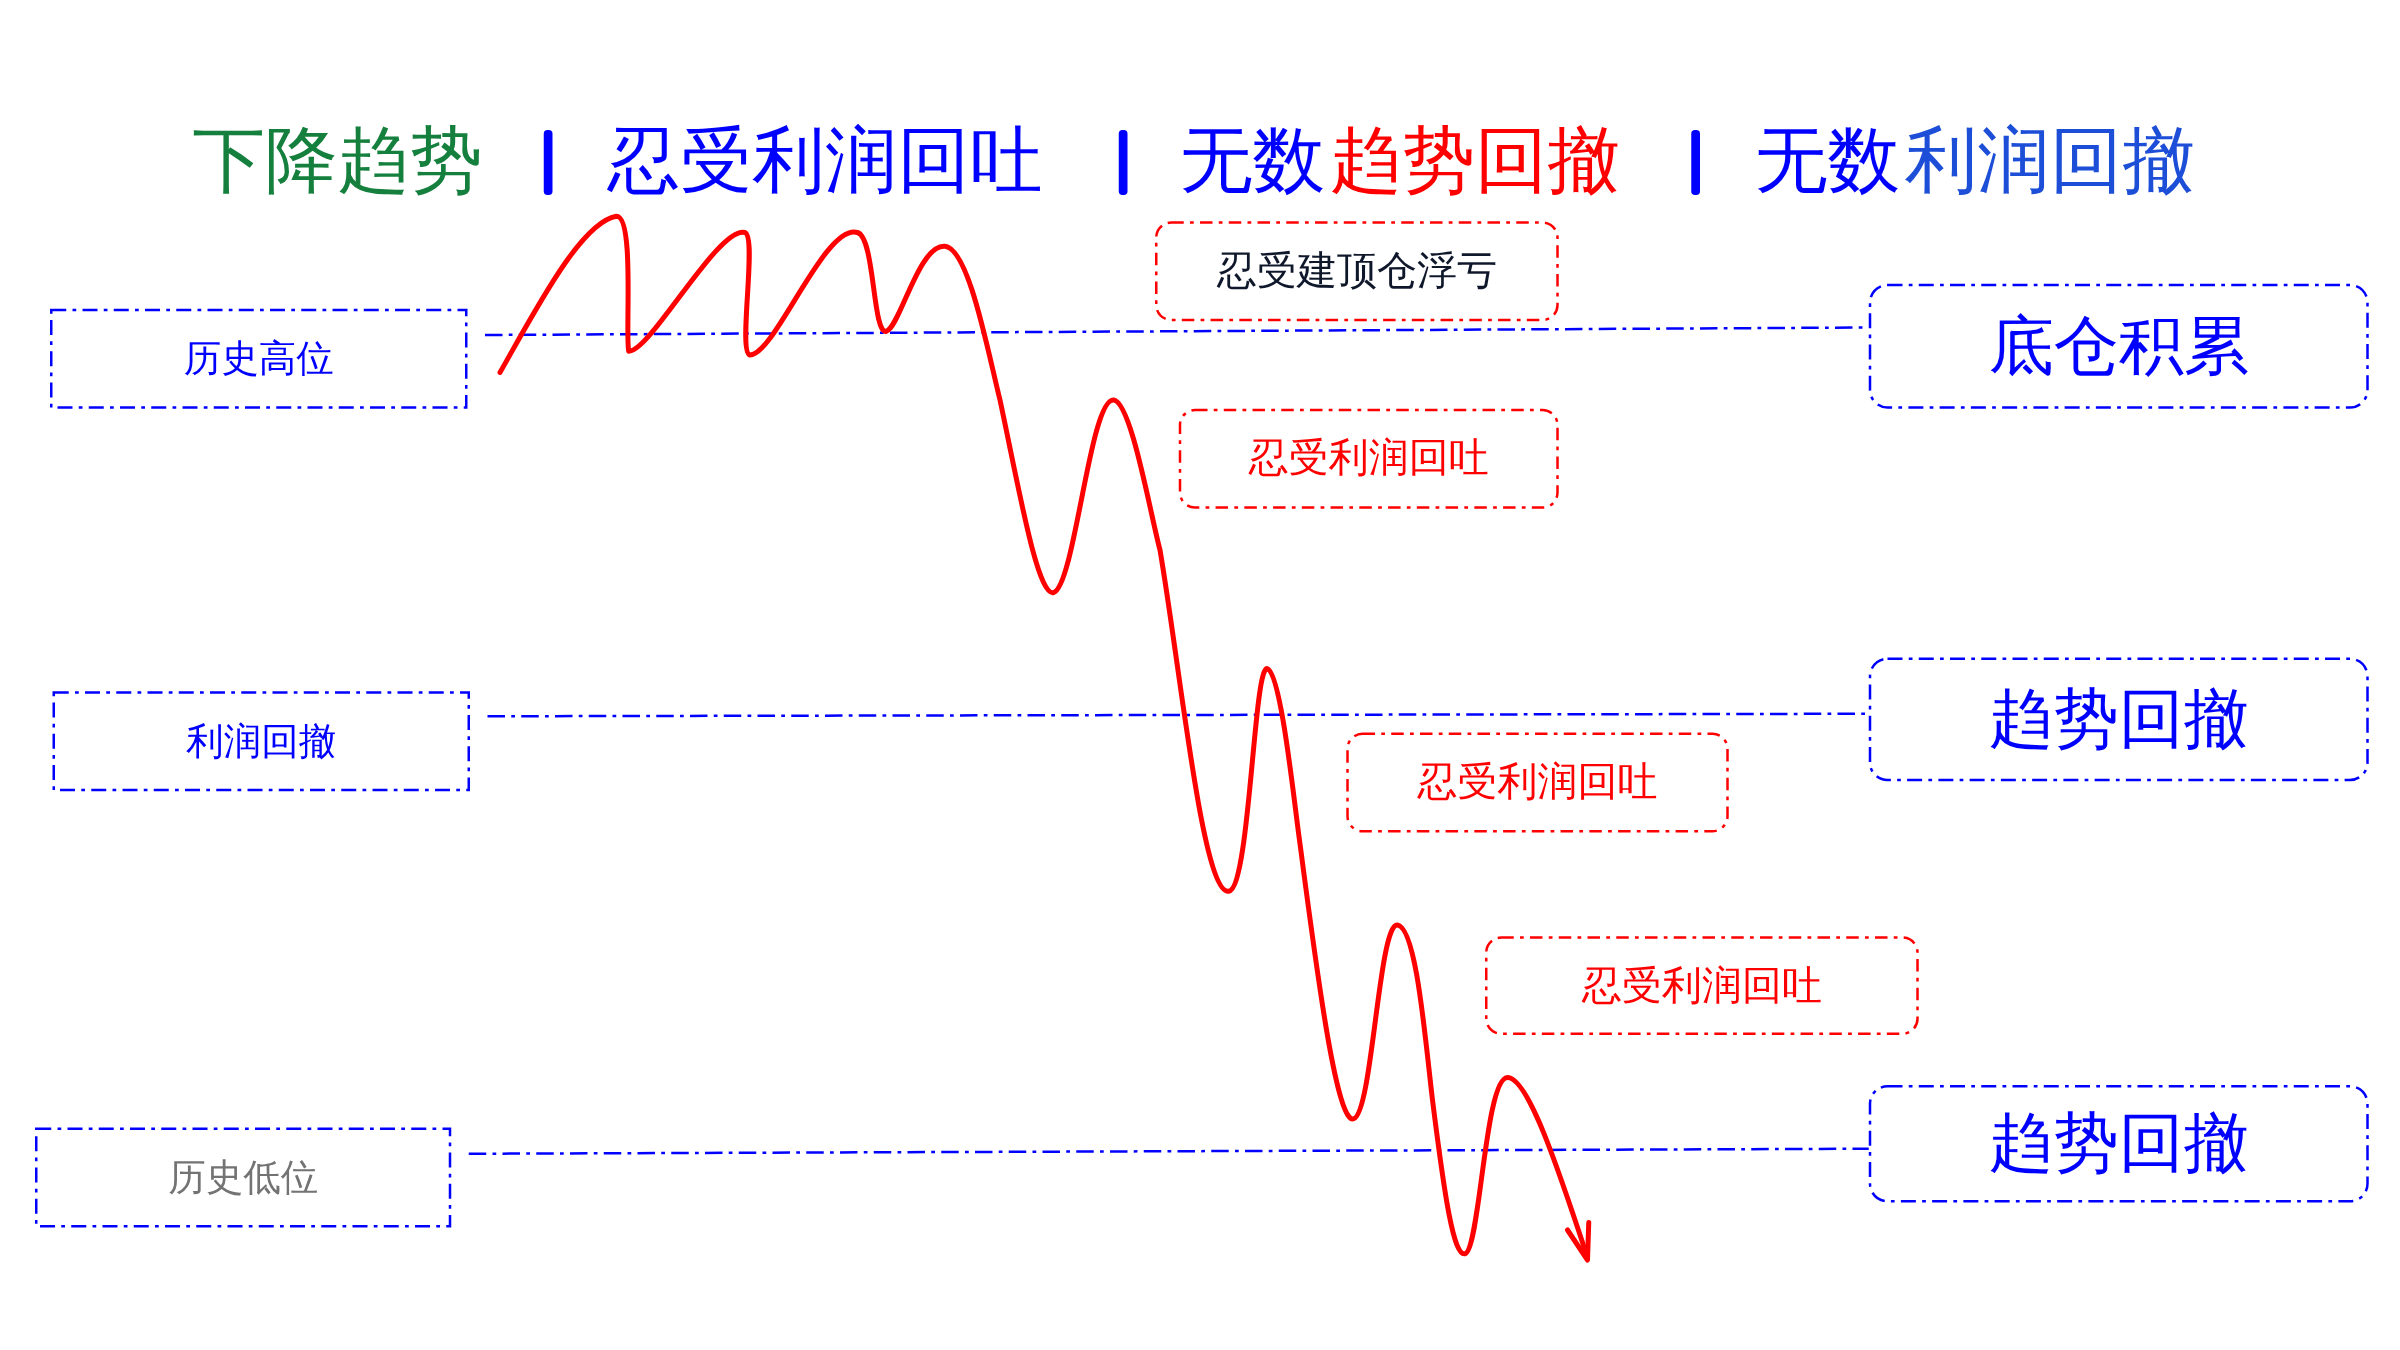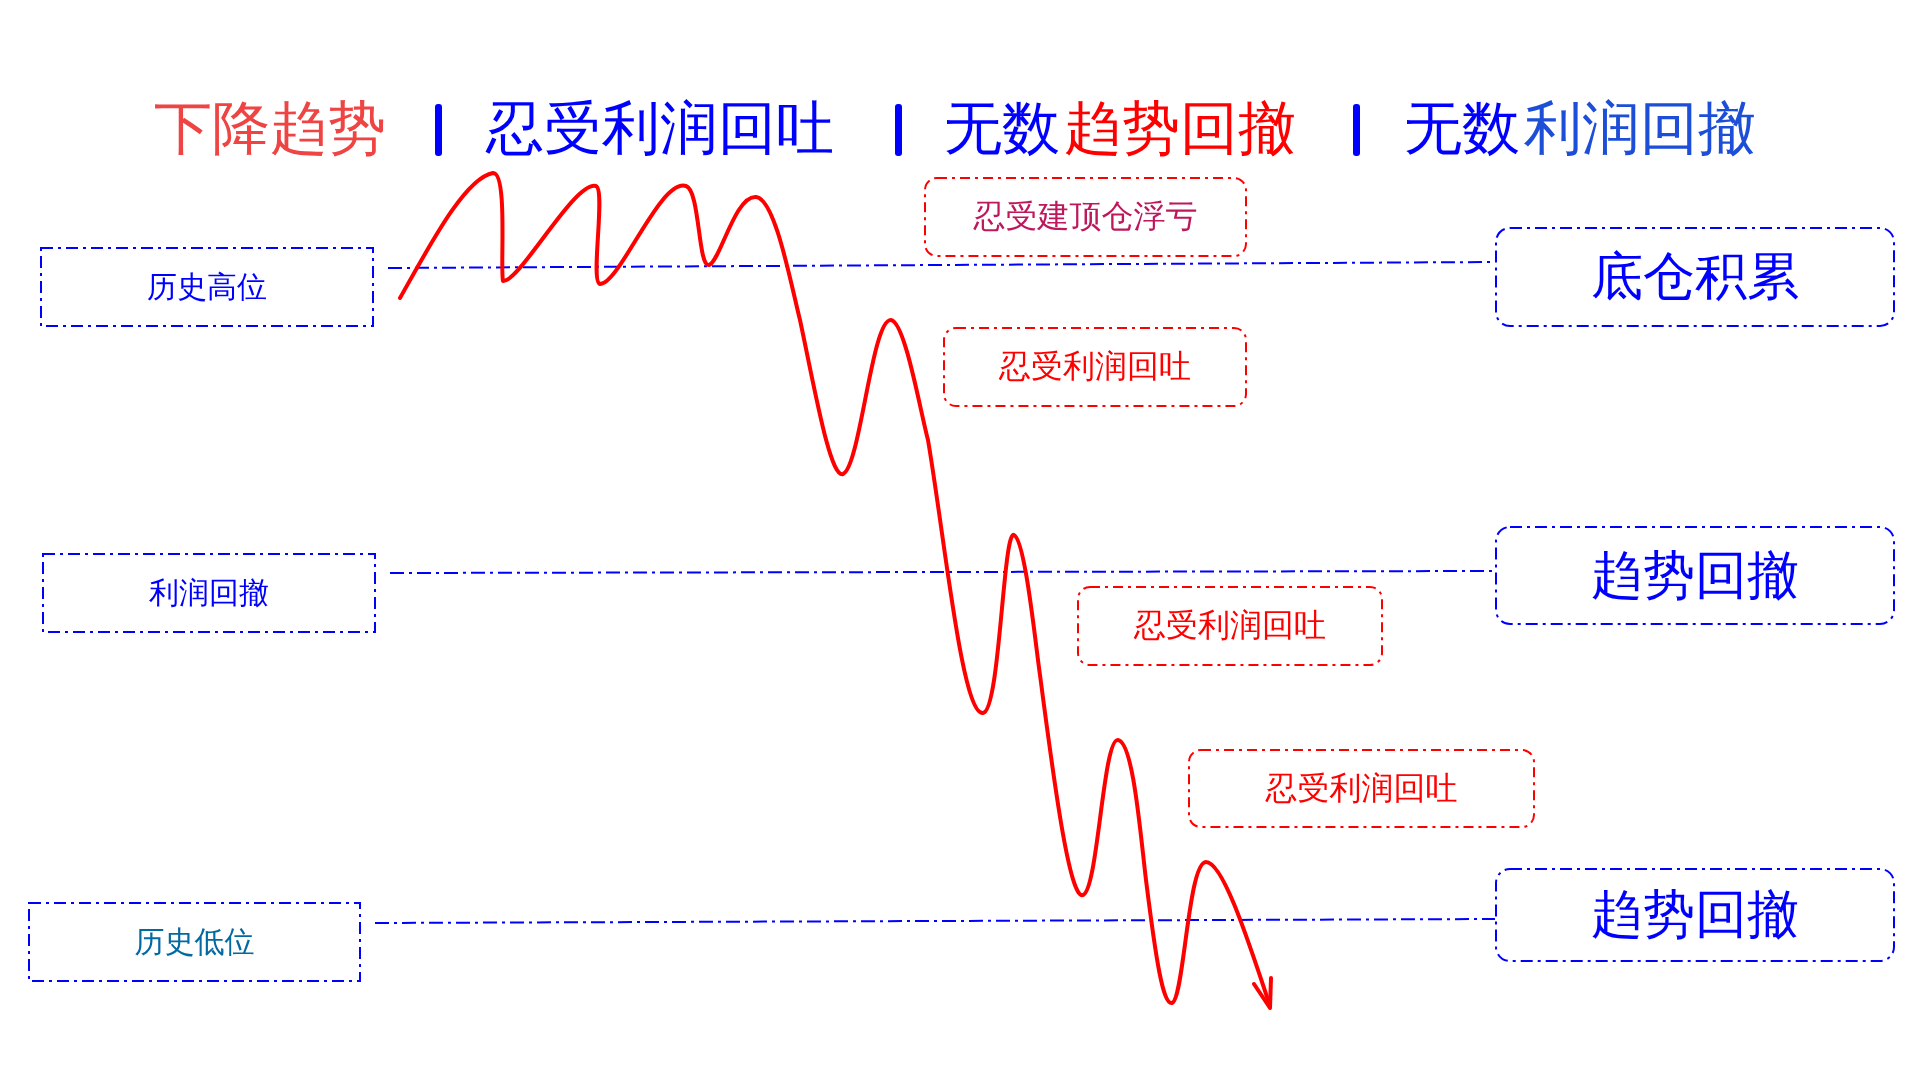--- a/index.html
+++ b/index.html
@@ -14,21 +14,21 @@
     .box span { position: relative; }
     .lvl span { font-size: 30px; }
     .stage span { font-size: 52px; }
     .note span { font-size: 32px; }
     svg.diagram { position: absolute; left: 0; top: 0; width: 1920px; height: 1080px; }
   </style>
 </head>
 <body>
 
 <div class="title">
-  <span style="left:154px;color:#ef4444;">下降趋势</span>
+  <span style="left:154px;color:#15803d;">下降趋势</span>
   <span style="left:486px;color:#0000ff;">忍受利润回吐</span>
   <span style="left:944px;color:#0000ff;">无数</span>
   <span style="left:1064px;color:#ff0000;">趋势回撤</span>
   <span style="left:1404px;color:#0000ff;">无数</span>
   <span style="left:1524px;color:#1d4ed8;">利润回撤</span>
 </div>
 <div class="sep" style="left:435px;background:#0000ff;"></div>
 <div class="sep" style="left:895px;background:#0000ff;"></div>
 <div class="sep" style="left:1353px;background:#0000ff;"></div>
 
@@ -71,21 +71,21 @@
 <div class="box lvl" style="left:42px;top:553px;width:334px;height:80px;">
   <svg class="frame" viewBox="0 0 334 80" preserveAspectRatio="none">
     <rect x="1" y="1" width="332" height="78" fill="none" stroke="#0000ff" stroke-width="2" stroke-dasharray="12 5 3 5"></rect>
   </svg>
   <span style="color:#0000ff;">利润回撤</span>
 </div>
 <div class="box lvl" style="left:28px;top:902px;width:333px;height:80px;">
   <svg class="frame" viewBox="0 0 333 80" preserveAspectRatio="none">
     <rect x="1" y="1" width="331" height="78" fill="none" stroke="#0000ff" stroke-width="2" stroke-dasharray="12 5 3 5"></rect>
   </svg>
-  <span style="color:#0369a1;">历史低位</span>
+  <span style="color:#737373;">历史低位</span>
 </div>
 
 <div class="box stage" style="left:1495px;top:227px;width:400px;height:100px;">
   <svg class="frame" viewBox="0 0 400 100" preserveAspectRatio="none">
     <rect x="1" y="1" width="398" height="98" rx="14" ry="14" fill="none" stroke="#0000ff" stroke-width="2" stroke-dasharray="12 5 3 5"></rect>
   </svg>
   <span style="color:#0000ff;">底仓积累</span>
 </div>
 <div class="box stage" style="left:1495px;top:526px;width:400px;height:99px;">
   <svg class="frame" viewBox="0 0 400 99" preserveAspectRatio="none">
@@ -97,21 +97,21 @@
   <svg class="frame" viewBox="0 0 400 94" preserveAspectRatio="none">
     <rect x="1" y="1" width="398" height="92" rx="14" ry="14" fill="none" stroke="#0000ff" stroke-width="2" stroke-dasharray="12 5 3 5"></rect>
   </svg>
   <span style="color:#0000ff;">趋势回撤</span>
 </div>
 
 <div class="box note" style="left:924px;top:177px;width:323px;height:80px;">
   <svg class="frame" viewBox="0 0 323 80" preserveAspectRatio="none">
     <rect x="1" y="1" width="321" height="78" rx="12" ry="12" fill="none" stroke="#ff0000" stroke-width="2" stroke-dasharray="10 5 3 5"></rect>
   </svg>
-  <span style="color:#be185d;">忍受建顶仓浮亏</span>
+  <span style="color:#0f172a;">忍受建顶仓浮亏</span>
 </div>
 <div class="box note" style="left:943px;top:327px;width:304px;height:80px;">
   <svg class="frame" viewBox="0 0 304 80" preserveAspectRatio="none">
     <rect x="1" y="1" width="302" height="78" rx="12" ry="12" fill="none" stroke="#ff0000" stroke-width="2" stroke-dasharray="10 5 3 5"></rect>
   </svg>
   <span style="color:#ff0000;">忍受利润回吐</span>
 </div>
 <div class="box note" style="left:1077px;top:586px;width:306px;height:80px;">
   <svg class="frame" viewBox="0 0 306 80" preserveAspectRatio="none">
     <rect x="1" y="1" width="304" height="78" rx="12" ry="12" fill="none" stroke="#ff0000" stroke-width="2" stroke-dasharray="10 5 3 5"></rect>

